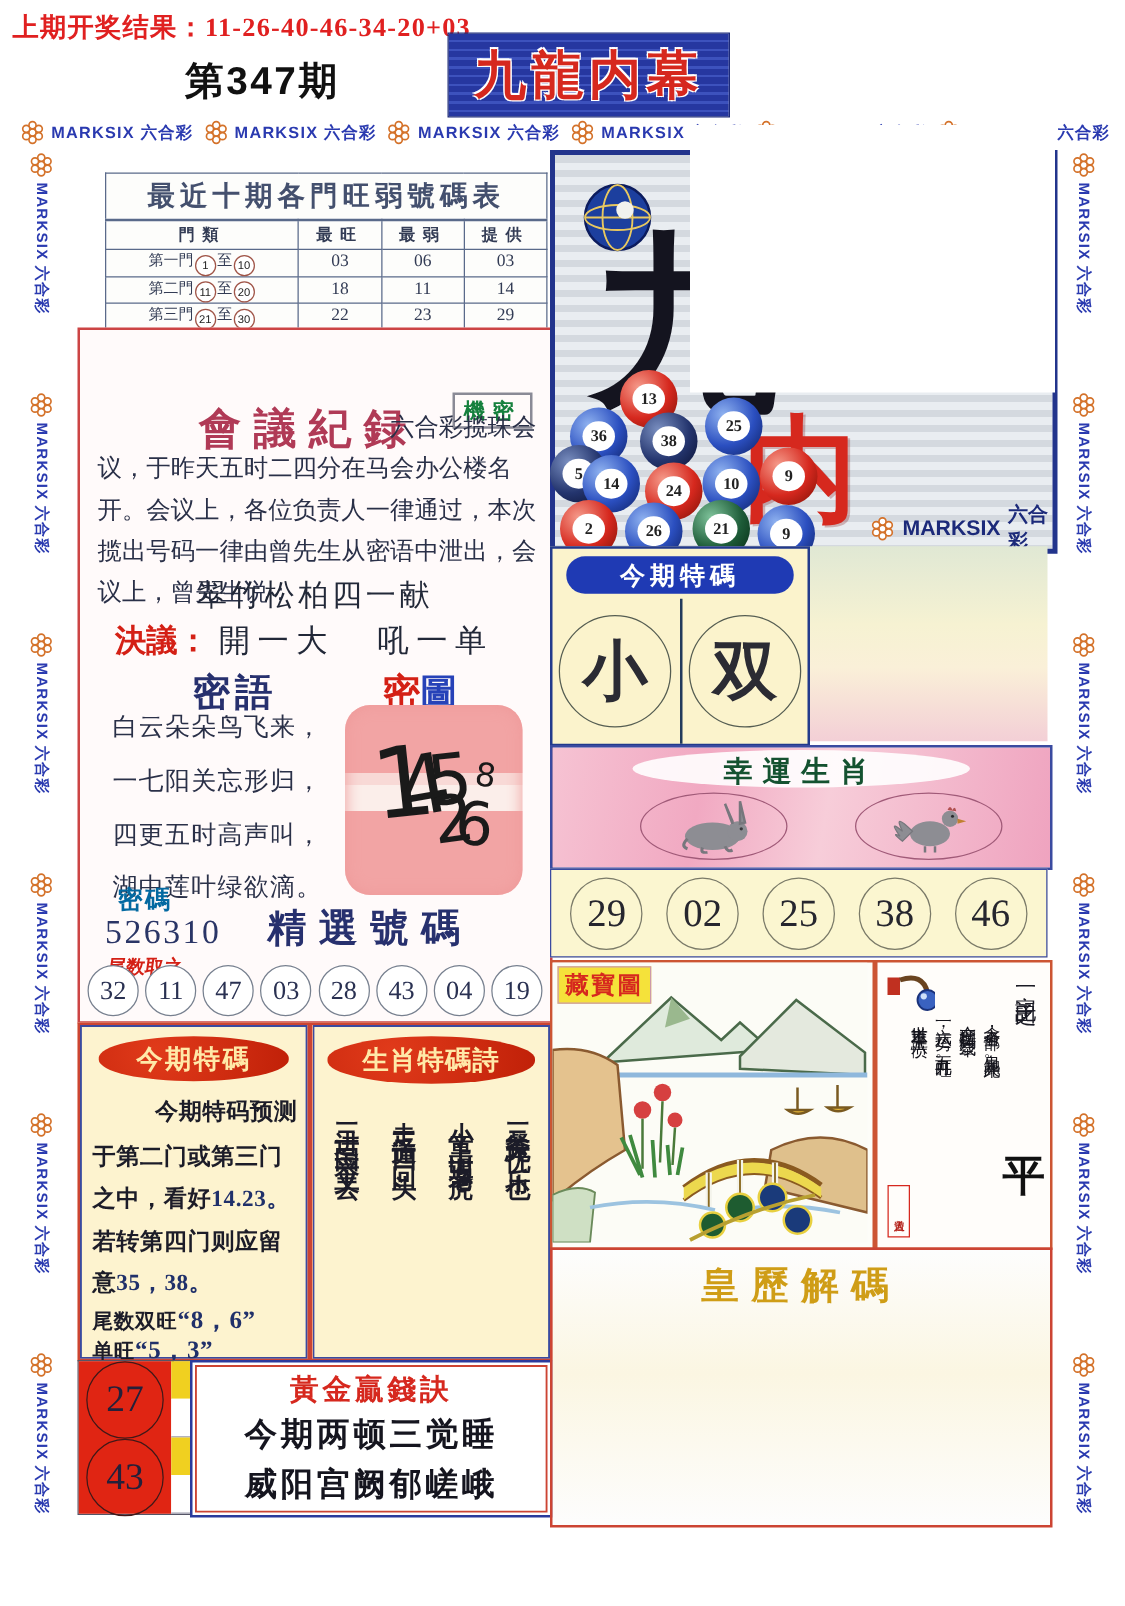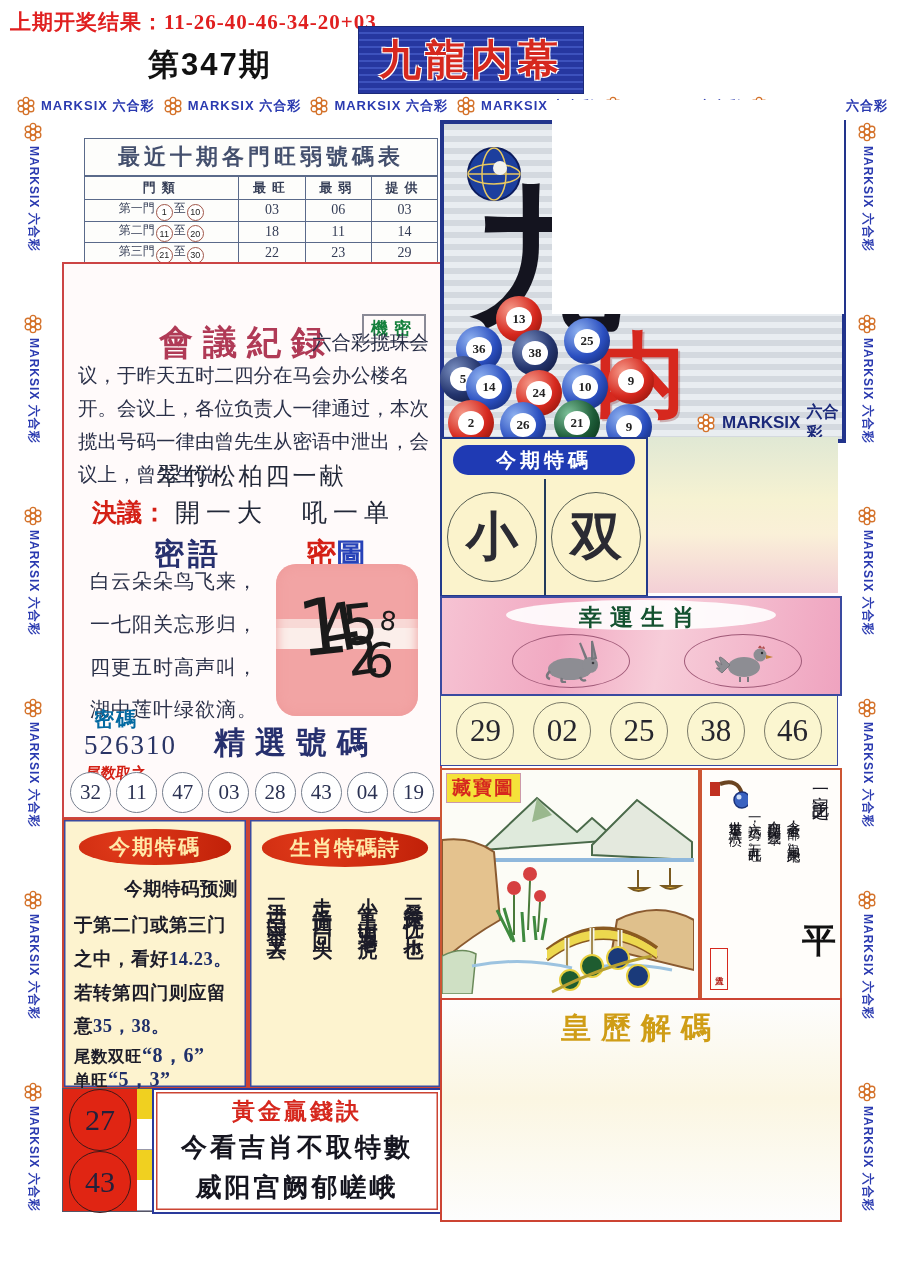--- a/index.html
+++ b/index.html
@@ -430,21 +430,21 @@
       <div class="mini-hd">
           <span>出次數</span>
           <span>今年期</span>
         </div>
       <div class="mini-val">20</div>
     </div>
   </div>
 
   <div class="abs" id="golden">
     <div class="ttl">黃金贏錢訣</div>
-    <div class="ln">今看吉肖不取特數</div>
+    <div class="ln">今期两顿三觉睡</div>
     <div class="ln">威阳宫阙郁嵯峨</div>
   </div>
 
   <div class="abs" id="logo-panel">
     <svg class="abs" id="globe" viewBox="0 0 56 56">
       <circle cx="28" cy="28" r="26" fill="#1c3f9e" stroke="#0c1c5e" stroke-width="2"></circle>
       <ellipse cx="28" cy="28" rx="26" ry="10" fill="none" stroke="#e8c860" stroke-width="1.5"></ellipse>
       <ellipse cx="28" cy="28" rx="12" ry="26" fill="none" stroke="#e8c860" stroke-width="1.5"></ellipse>
       <line x1="2" y1="28" x2="54" y2="28" stroke="#e8c860" stroke-width="1.5"></line>
       <circle cx="34" cy="22" r="7" fill="#f2f2ee"></circle>

